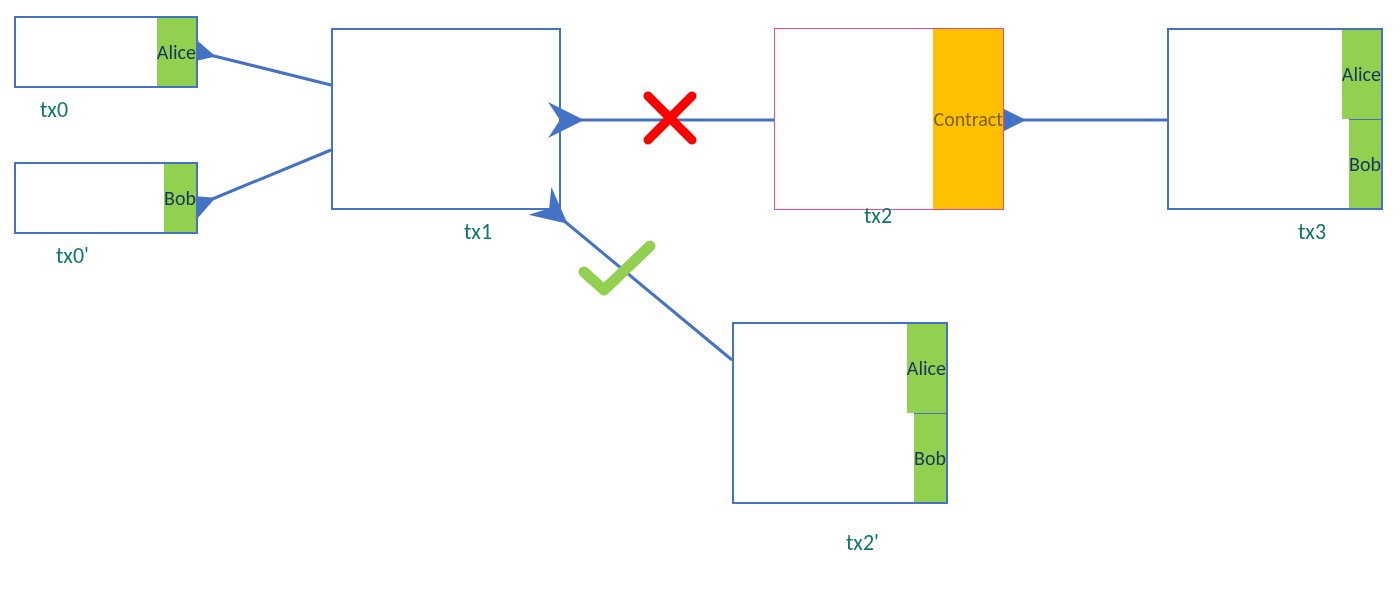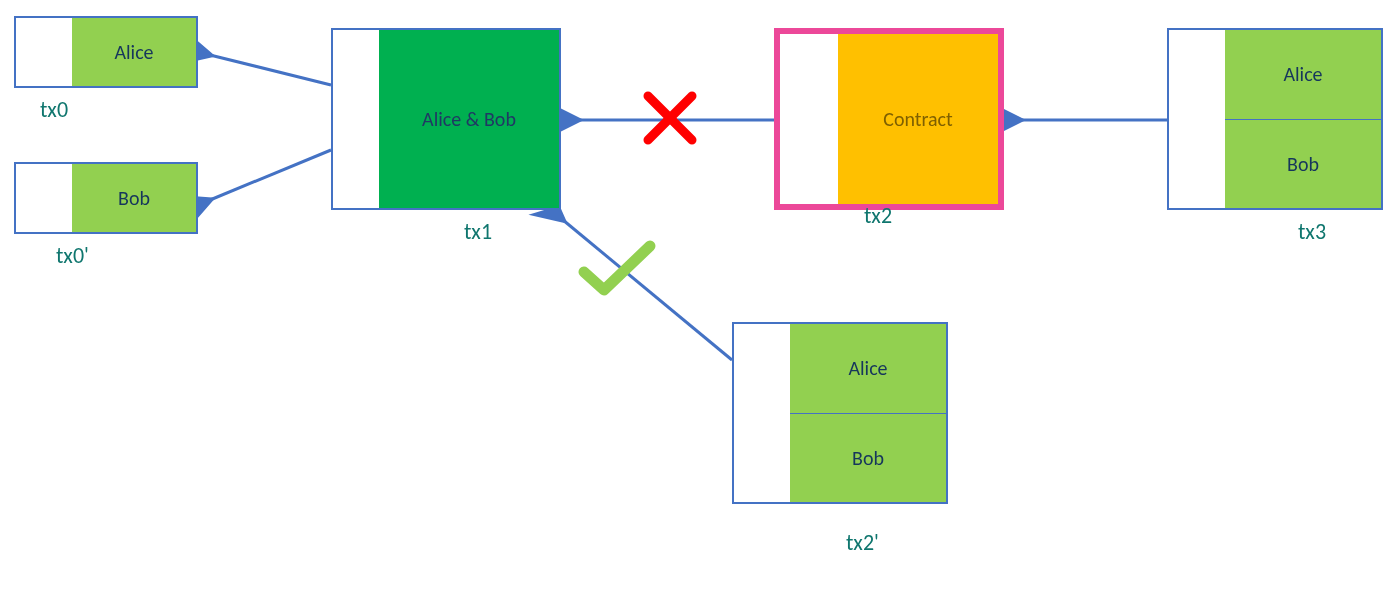--- a/index.html
+++ b/index.html
@@ -9,29 +9,30 @@
     position: relative;
     font-family: "Calibri", "Segoe UI", Arial, sans-serif;
     background: #fff;
     overflow: hidden;
   }
   .box {
     position: absolute;
     display: flex;
     border: 2px solid #4472C4;
   }
-  .box-red { border: 6px solid #ec4899; }
+  .box-red { border: 1px solid #ec4899; }
   .box .left {
     background: #fff;
     flex: 0 0 auto;
   }
   .box .right {
     flex: 1 1 auto;
     display: flex;
     flex-direction: column;
+    align-items: flex-end;
   }
   .cell {
     flex: 1 1 0;
     display: flex;
     align-items: center;
     justify-content: center;
     font-size: 20px;
   }
   .sep { border-top: 1px solid #4472C4; }
   .lg   { background: #92D050; color: #16365C; }
@@ -85,23 +86,20 @@
 <div class="box" style="left:14px; top:162px; width:184px; height:72px;">
   <div class="left" style="width:56px;"></div>
   <div class="right">
     <div class="cell lg">Bob</div>
   </div>
 </div>
 <div class="label" style="left:56px; top:242px;">tx0'</div>
 
 <div class="box" style="left:331px; top:28px; width:230px; height:182px;">
   <div class="left" style="width:46px;"></div>
-  <div class="right">
-    <div class="cell dg" style="font-weight:500;">Alice &amp; Bob</div>
-  </div>
 </div>
 <div class="label" style="left:420px; top:218px;margin-left:44px;">tx1</div>
 
 <div class="box box-red" style="left:774px; top:28px; width:230px; height:182px;">
   <div class="left" style="width:58px;"></div>
   <div class="right">
     <div class="cell amber" style="font-weight:500;">Contract</div>
   </div>
 </div>
 <div class="label" style="left:864px; top:202px;">tx2</div>

